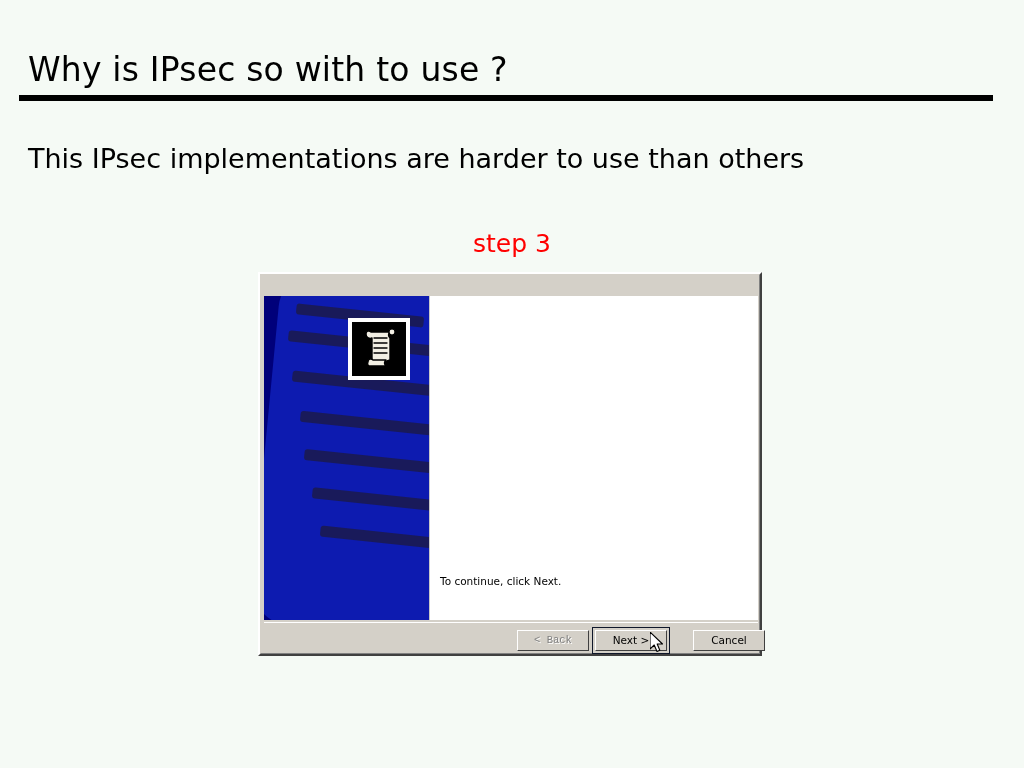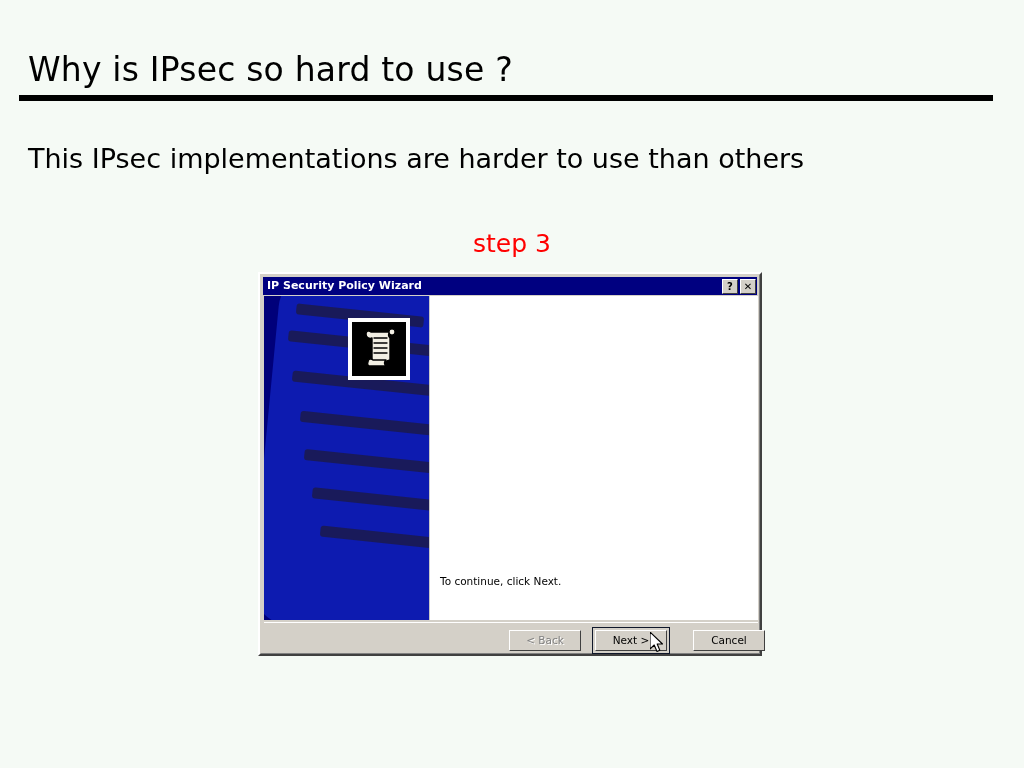--- a/index.html
+++ b/index.html
@@ -214,21 +214,21 @@
     border-right: 1px solid #404040;
     border-bottom: 1px solid #404040;
     box-sizing: border-box;
     font-size: 10.5px;
     line-height: 19px;
     text-align: center;
     color: #000000;
     cursor: default;
     font-family: "DejaVu Sans", sans-serif;
   }
-  #btn-back { left: 245px; color: #808080; text-shadow: 1px 1px 0 #ffffff; }
+  #btn-back { left: 253px; color: #808080; text-shadow: 1px 1px 0 #ffffff; font-family: Liberation Mono, monospace; }
   #btn-next-wrap {
     position: absolute;
     left: 328px;
     top: 4px;
     width: 78px;
     height: 27px;
     border: 1px solid #0f172a;
     box-sizing: border-box;
     padding: 2px;
   }
@@ -246,36 +246,31 @@
     left: 650px;
     top: 632px;
     width: 16px;
     height: 24px;
     pointer-events: none;
   }
 </style>
 </head>
 <body>
 
-<div id="slide-title">Why is IPsec so hard to use ?</div>
+<div id="slide-title">Why is IPsec so with to use ?</div>
 
 <div id="title-rule"></div>
 
 <div id="slide-subtitle">This IPsec implementations are harder to use than others</div>
 
 <div id="step-caption">step 3</div>
 
 <div id="wizard-dialog">
   <div id="wizard-dialog-inner">
 
-    <div id="title-bar">
-      <div id="title-bar-text">IP Security Policy Wizard</div>
-      <div class="titlebar-btn">?</div>
-      <div class="titlebar-btn">✕</div>
-    </div>
 
     <div id="dialog-body">
 
       <div id="wizard-banner">
         <div id="banner-page"></div>
         <div class="banner-stripe" style="left:32px; top:14px; width:128px;"></div>
         <div class="banner-stripe" style="left:24px; top:42px; width:150px;"></div>
         <div class="banner-stripe" style="left:28px; top:82px; width:146px;"></div>
         <div class="banner-stripe" style="left:36px; top:122px; width:140px;"></div>
         <div class="banner-stripe" style="left:40px; top:160px; width:136px;"></div>

